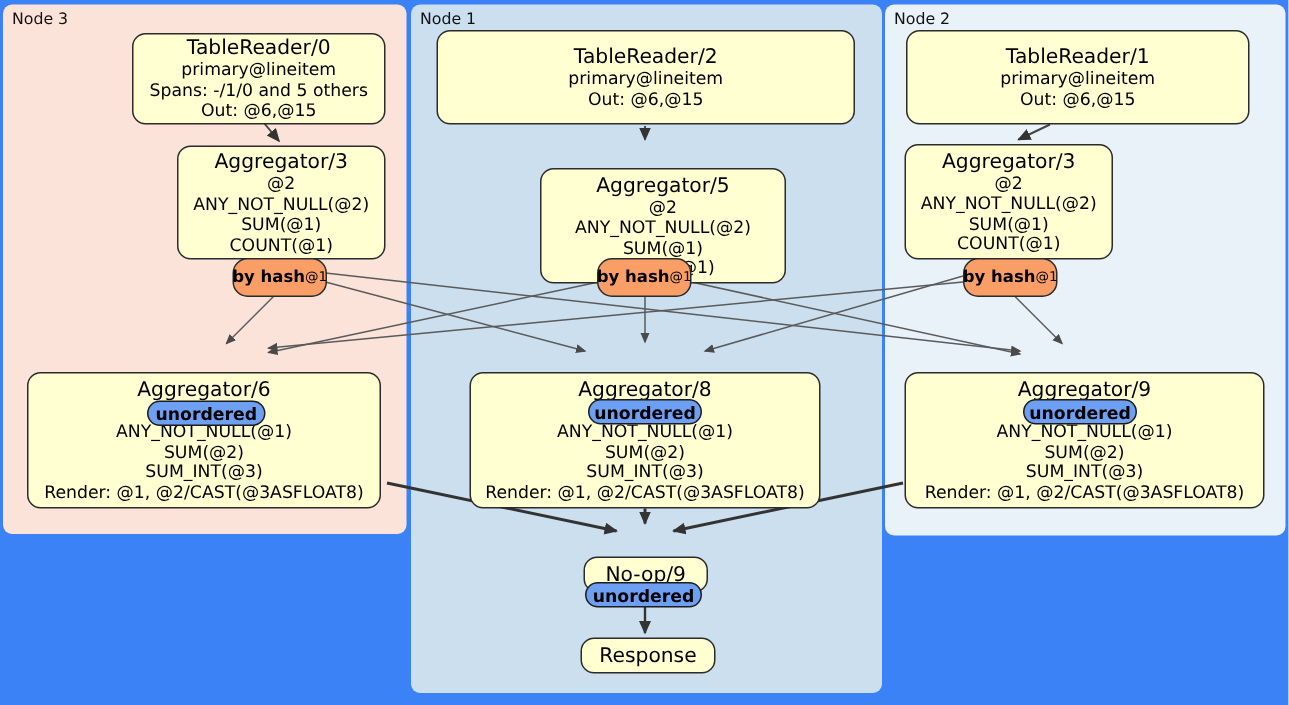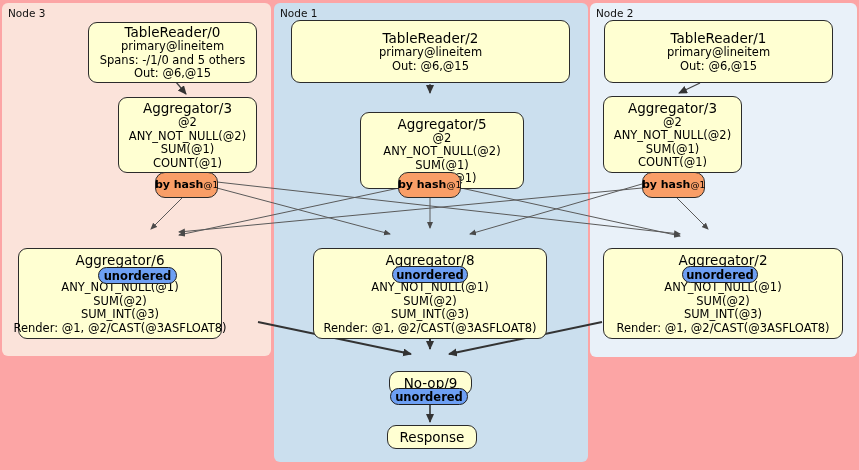--- a/index.html
+++ b/index.html
@@ -1,17 +1,17 @@
 <!DOCTYPE html>
 <html><head>
 <meta charset="utf-8">
 <style>
   html,body{margin:0;padding:0;background:#fff;}
   .canvas{
-    position:relative;width:859px;height:470px;background:#fca5a5;overflow:hidden;
+    position:relative;width:859px;height:470px;background:#3b82f6;overflow:hidden;
     font-family:"DejaVu Sans","Liberation Sans",sans-serif;color:#000;
   }
   .region{position:absolute;border-radius:6px;}
   .region-label{position:absolute;left:6px;top:4px;font-size:10.5px;color:#111;white-space:nowrap;}
   .node3-bg{background:#fbe3da;}
   .node1-bg{background:#cbdfee;}
   .node2-bg{background:#e9f1f9;}
   .edges{position:absolute;left:0;top:0;z-index:2;}
   .proc{
     position:absolute;z-index:3;box-sizing:border-box;
@@ -131,38 +131,38 @@
   </div>
   <div class="router" style="left:642px;top:172px;width:63px;height:26px;">
     <div class="router-title">by hash</div>
     <div class="router-detail">@1</div>
   </div>
 
   <div class="sync" style="left:98px;top:231px;width:79px;height:17px;">unordered</div>
   <div class="sync" style="left:392px;top:230px;width:76px;height:17px;">unordered</div>
   <div class="sync" style="left:682px;top:230px;width:76px;height:17px;">unordered</div>
 
-  <div class="proc" style="left:18px;top:248px;width:204px;height:91px;">
+  <div class="proc" style="left:18px;top:248px;width:236px;height:91px;">
     <div class="proc-title">Aggregator/6</div>
     <div class="proc-line">@1</div>
     <div class="proc-line">ANY_NOT_NULL(@1)</div>
     <div class="proc-line">SUM(@2)</div>
     <div class="proc-line">SUM_INT(@3)</div>
     <div class="proc-line">Render: @1, @2/CAST(@3ASFLOAT8)</div>
   </div>
   <div class="proc" style="left:313px;top:248px;width:234px;height:91px;">
     <div class="proc-title">Aggregator/8</div>
     <div class="proc-line">@1</div>
     <div class="proc-line">ANY_NOT_NULL(@1)</div>
     <div class="proc-line">SUM(@2)</div>
     <div class="proc-line">SUM_INT(@3)</div>
     <div class="proc-line">Render: @1, @2/CAST(@3ASFLOAT8)</div>
   </div>
   <div class="proc" style="left:603px;top:248px;width:240px;height:91px;">
-    <div class="proc-title">Aggregator/2</div>
+    <div class="proc-title">Aggregator/9</div>
     <div class="proc-line">@1</div>
     <div class="proc-line">ANY_NOT_NULL(@1)</div>
     <div class="proc-line">SUM(@2)</div>
     <div class="proc-line">SUM_INT(@3)</div>
     <div class="proc-line">Render: @1, @2/CAST(@3ASFLOAT8)</div>
   </div>
 
   <div class="sync" style="left:390px;top:352px;width:78px;height:17px;">unordered</div>
   <div class="proc" style="left:389px;top:371px;width:83px;height:24px;">
     <div class="proc-title">No-op/9</div>

